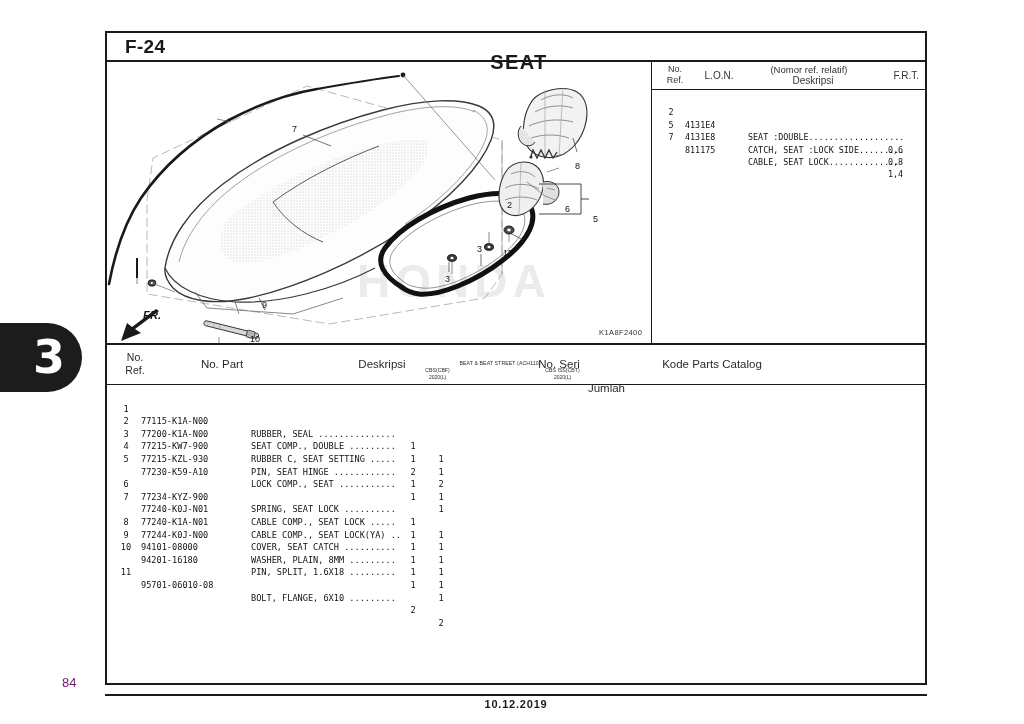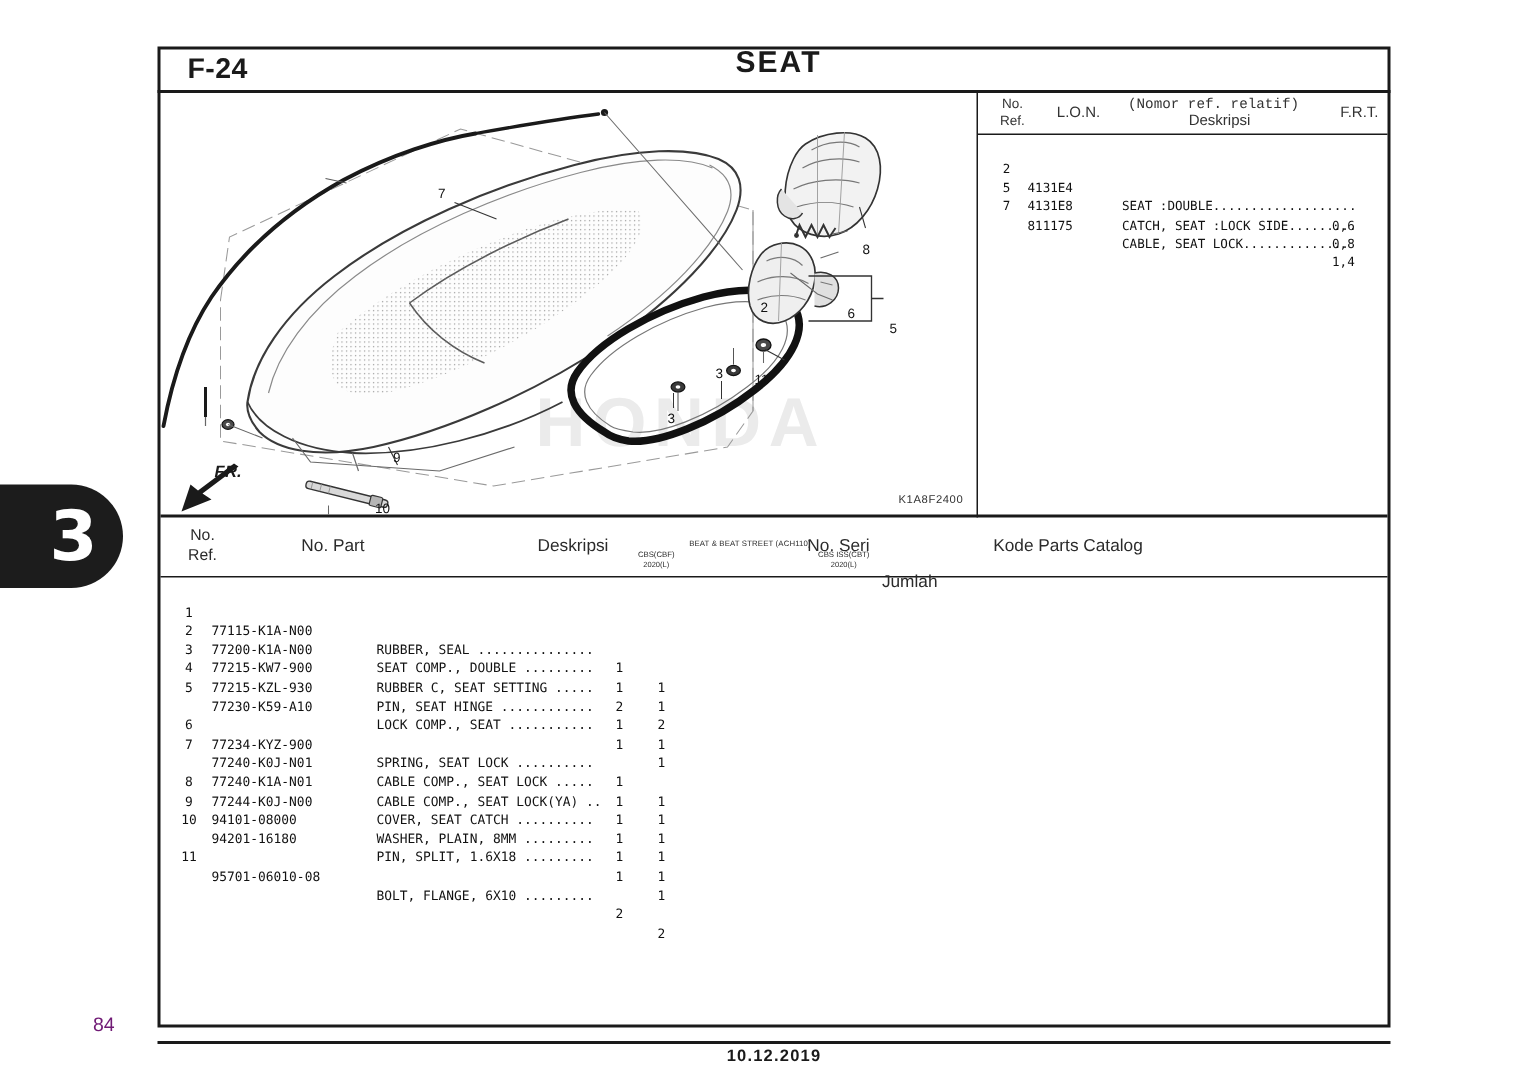--- a/index.html
+++ b/index.html
@@ -49,21 +49,21 @@
     position: absolute;
     left: 20px;
     top: 5px;
     font-size: 19px;
     font-weight: bold;
     letter-spacing: 0.3px;
   }
   .title-name {
     position: absolute;
     left: 0;
-    top: 0;
+    top: 20px;
     width: 822px;
     text-align: center;
     font-size: 20px;
     font-weight: bold;
     letter-spacing: 1.4px;
     padding-left: 6px;
     box-sizing: border-box;
   }
 
   
@@ -127,21 +127,21 @@
   .lon-head .c-noref {
     position: absolute; left: 6px; top: 2px; width: 34px;
     text-align: center; font-size: 9px; line-height: 11px; color: #333;
   }
   .lon-head .c-lon {
     position: absolute; left: 41px; top: 8px; width: 52px;
     text-align: center; font-size: 10px; color: #333;
   }
   .lon-head .c-nomor {
     position: absolute; left: 92px; top: 2px; width: 130px;
-    text-align: center; font-size: 9.5px; color: #333; font-family: Liberation Mono, monospace;
+    text-align: center; font-size: 9.5px; color: #333;
   }
   .lon-head .c-deskripsi {
     position: absolute; left: 92px; top: 13px; width: 138px;
     text-align: center; font-size: 10px; color: #333;
   }
   .lon-head .c-frt {
     position: absolute; right: 6px; top: 8px; width: 34px;
     text-align: right; font-size: 10px; color: #333;
   }
   .lon-rows {

